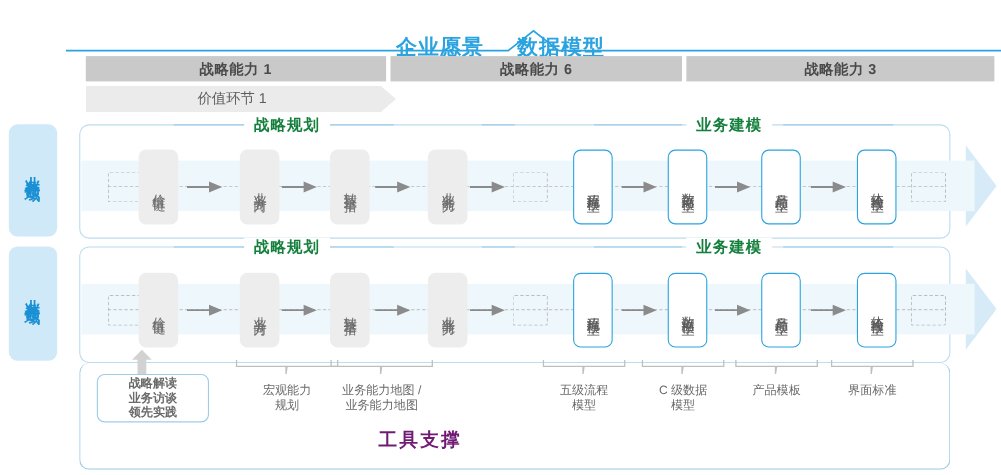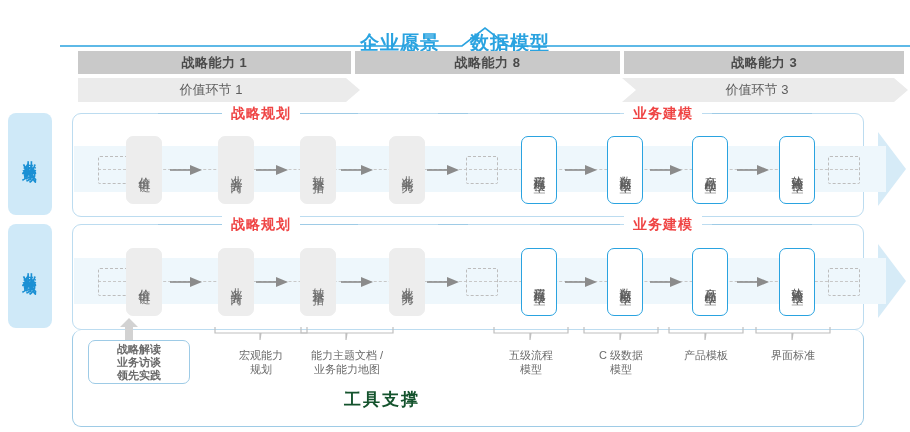--- a/index.html
+++ b/index.html
@@ -65,21 +65,21 @@
   .strip.s2{top:258px;}
 
   
   .bigarrow{position:absolute;width:56px;height:78px;}
   .bigarrow.a1{left:850px;top:130px;}
   .bigarrow.a2{left:850px;top:242px;}
 
   
   .grp-label{
     position:absolute;background:#ffffff;padding:0 9px;font-size:14px;
-    font-weight:bold;color:#ef4444;letter-spacing:1px;white-space:nowrap;
+    font-weight:bold;color:#15803d;letter-spacing:1px;white-space:nowrap;
   }
   .grp-line{position:absolute;height:1px;background:#9ecbe6;}
 
   
   .pbox{
     position:absolute;width:34px;height:66px;border-radius:7px;
     display:flex;align-items:center;justify-content:center;
     font-size:12px;line-height:15px;text-align:center;
     writing-mode:vertical-rl;letter-spacing:2px;
   }
@@ -112,50 +112,47 @@
     font-size:11px;line-height:13px;color:#6a6a6a;font-weight:bold;
   }
 
   
   .footer-panel{
     position:absolute;left:72px;top:330px;width:790px;height:96px;
     border:1px solid #9ecbe6;border-radius:9px;border-top:none;
   }
   .footer-title{
     position:absolute;left:0;top:388px;width:764px;text-align:center;
-    font-size:17px;font-weight:bold;color:#14532d;letter-spacing:2px;
+    font-size:17px;font-weight:bold;color:#701a75;letter-spacing:2px;
   }
   .upar{position:absolute;left:120px;top:318px;width:18px;height:22px;}
 </style>
 </head>
 <body>
 
 <div class="canvas">
 
   <div class="top-titles">
     <span>企业愿景</span>
     <span>数据模型</span>
   </div>
 
   <svg class="arcline" viewBox="0 0 850 22">
     <polyline points="0,20 402,20 425,2 448,20 850,20" fill="none" stroke="#2aa3e0" stroke-width="1.6"></polyline>
   </svg>
 
   <div class="cap-row">
     <div class="cap-cell c1">战略能力 1</div>
-    <div class="cap-cell c2">战略能力 8</div>
+    <div class="cap-cell c2">战略能力 6</div>
     <div class="cap-cell c3">战略能力 3</div>
   </div>
 
   <div class="val-row">
     <div class="val-cell v1">
         <span class="vtxt">价值环节 1</span>
-      </div>
-    <div class="val-cell v3">
-        <span class="vtxt">价值环节 3</span>
       </div>
   </div>
 
   <div class="domain-tab d1">业务领域 1</div>
   <div class="domain-tab d2">业务领域 2</div>
 
   <div class="band b1"></div>
 
   <svg class="bigarrow a1" viewBox="0 0 56 78">
     <polygon points="0,20 28,20 28,2 56,39 28,76 28,58 0,58" fill="#d6ebf7"></polygon>
@@ -299,21 +296,21 @@
     </svg>
   <svg class="brk" style="left:755px;top:327px;width:76px;height:14px;" viewBox="0 0 76 14">
       <path d="M1,0 L1,6 L37,6 L37,13 L38,6 L75,6 L75,0" fill="none" stroke="#bfbfbf" stroke-width="1.2"></path>
     </svg>
 
   <div class="blabel" style="left:214px;top:348px;width:94px;">
     <div>宏观能力</div>
     <div>规划</div>
   </div>
   <div class="blabel" style="left:297px;top:348px;width:100px;">
-    <div>能力主题文档 /</div>
+    <div>业务能力地图 /</div>
     <div>业务能力地图</div>
   </div>
   <div class="blabel" style="left:493px;top:348px;width:76px;">
     <div>五级流程</div>
     <div>模型</div>
   </div>
   <div class="blabel" style="left:583px;top:348px;width:76px;">
     <div>C 级数据</div>
     <div>模型</div>
   </div>

